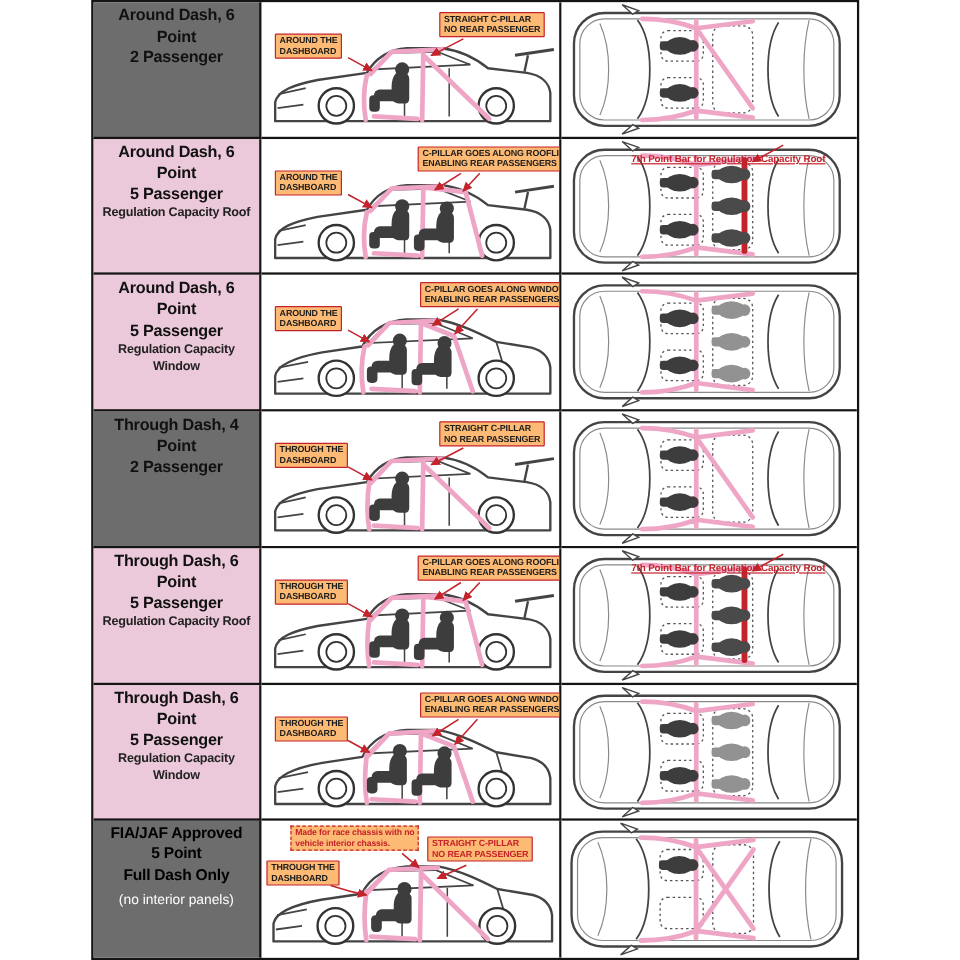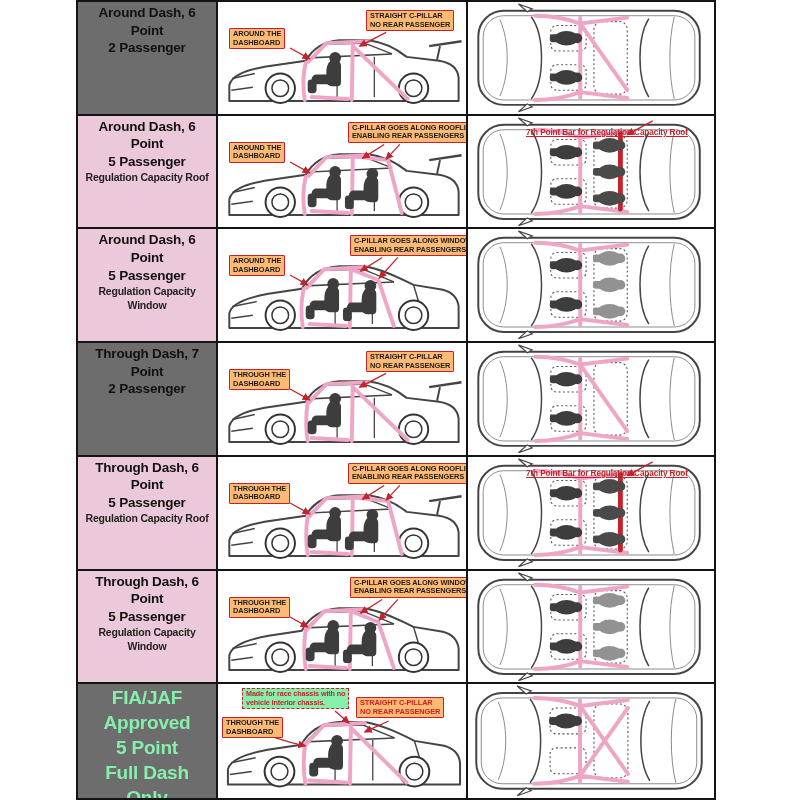--- a/index.html
+++ b/index.html
@@ -11,29 +11,29 @@
   .cell{position:relative;border-right:2px solid #141414;border-bottom:2px solid #141414;
         box-sizing:border-box;background:#fff;overflow:hidden;}
   .grid > .cell:nth-child(3n){border-right:none;}
   .grid > .cell:nth-last-child(-n+3){border-bottom:none;}
   .lab{display:flex;flex-direction:column;justify-content:flex-start;align-items:center;
        text-align:center;padding:2px 4px;}
   .lab.gray{background:#6d6d6d;}
   .lab.pink{background:#ecc9da;}
   .lab .l1,.lab .l2{font-size:13.5px;font-weight:700;color:#111;line-height:1.3;letter-spacing:-0.2px;}
   .lab .l3{font-size:10.5px;font-weight:700;color:#222;line-height:1.3;letter-spacing:-0.2px;margin-top:1px;}
-  .lab.race .l1,.lab.race .l2,.lab.race .l3{color:#86efac;font-size:19px;}
+  .lab.race .l1,.lab.race .l2,.lab.race .l3{color:#000000;font-size:13px;}
   .lab.race .l4{color:#fff;font-size:11.5px;font-weight:400;margin-top:6px;}
   .dsvg{position:absolute;inset:0;width:100%;height:100%;}
   .callout{position:absolute;background:#fdba74;border:1.5px solid #c4232b;border-radius:1px;
            padding:1px 3px;font-size:7.4px;font-weight:700;line-height:1.15;color:#1c1c1c;
            white-space:nowrap;letter-spacing:-0.1px;}
   .callout span{display:block;}
   .callout.redtext{color:#c4232b;}
-  .racenote{position:absolute;background:#86efac;border:1.5px dashed #c4232b;
+  .racenote{position:absolute;background:#fdba74;border:1.5px dashed #c4232b;
             padding:1px 3px;font-size:7.2px;font-weight:700;line-height:1.15;color:#c4232b;
             white-space:nowrap;letter-spacing:-0.1px;}
   .racenote span{display:block;}
   .topnote{position:absolute;top:12px;left:58px;font-size:8.2px;font-weight:700;color:#c4232b;
            text-decoration:underline;white-space:nowrap;letter-spacing:-0.1px;}
   .cage{stroke:#efa6c6;stroke-width:4;fill:none;stroke-linecap:round;stroke-linejoin:round;}
   .ldr{stroke:#c4232b;stroke-width:1.3;fill:none;}
   .redbar{stroke:#c4232b;stroke-width:5;fill:none;stroke-linecap:round;}
 </style>
 </head>
@@ -195,21 +195,21 @@
       <path class="cage" d="M112,16 L112,98 M112,22 C96,16 82,14 66,14 M112,92 C96,98 82,100 66,100 M112,22 L160,16 M112,92 L160,98"></path>
       <use href="#occ-top" transform="translate(96,37)" fill="#3d3d3d"></use>
       <use href="#occ-top" transform="translate(96,77)" fill="#3d3d3d"></use>
       <use href="#occ-top" transform="translate(140,30)" fill="#929292"></use>
       <use href="#occ-top" transform="translate(140,57)" fill="#929292"></use>
       <use href="#occ-top" transform="translate(140,84)" fill="#929292"></use>
     </svg>
   </div>
 
   <div class="cell lab gray">
-    <span class="l1">Through Dash, 7 Point</span>
+    <span class="l1">Through Dash, 4 Point</span>
     <span class="l2">2 Passenger</span>
   </div>
   <div class="cell">
     <svg class="dsvg" viewBox="0 0 250 114">
       <use href="#car-evo"></use>
       <path class="cage" d="M91,61 L109,42 L152,40 M90,60 C88,74 88,88 90,100 M135,100 L136,42 M136,45 L192,99 M94,97 L131,99"></path>
       <use href="#occ-side" transform="translate(118,57)" fill="#3d3d3d"></use>
       <path class="ldr" d="M72,47 L92,58" marker-end="url(#arr)"></path>
       <path class="ldr" d="M170,31 L143,45" marker-end="url(#arr)"></path>
     </svg>

